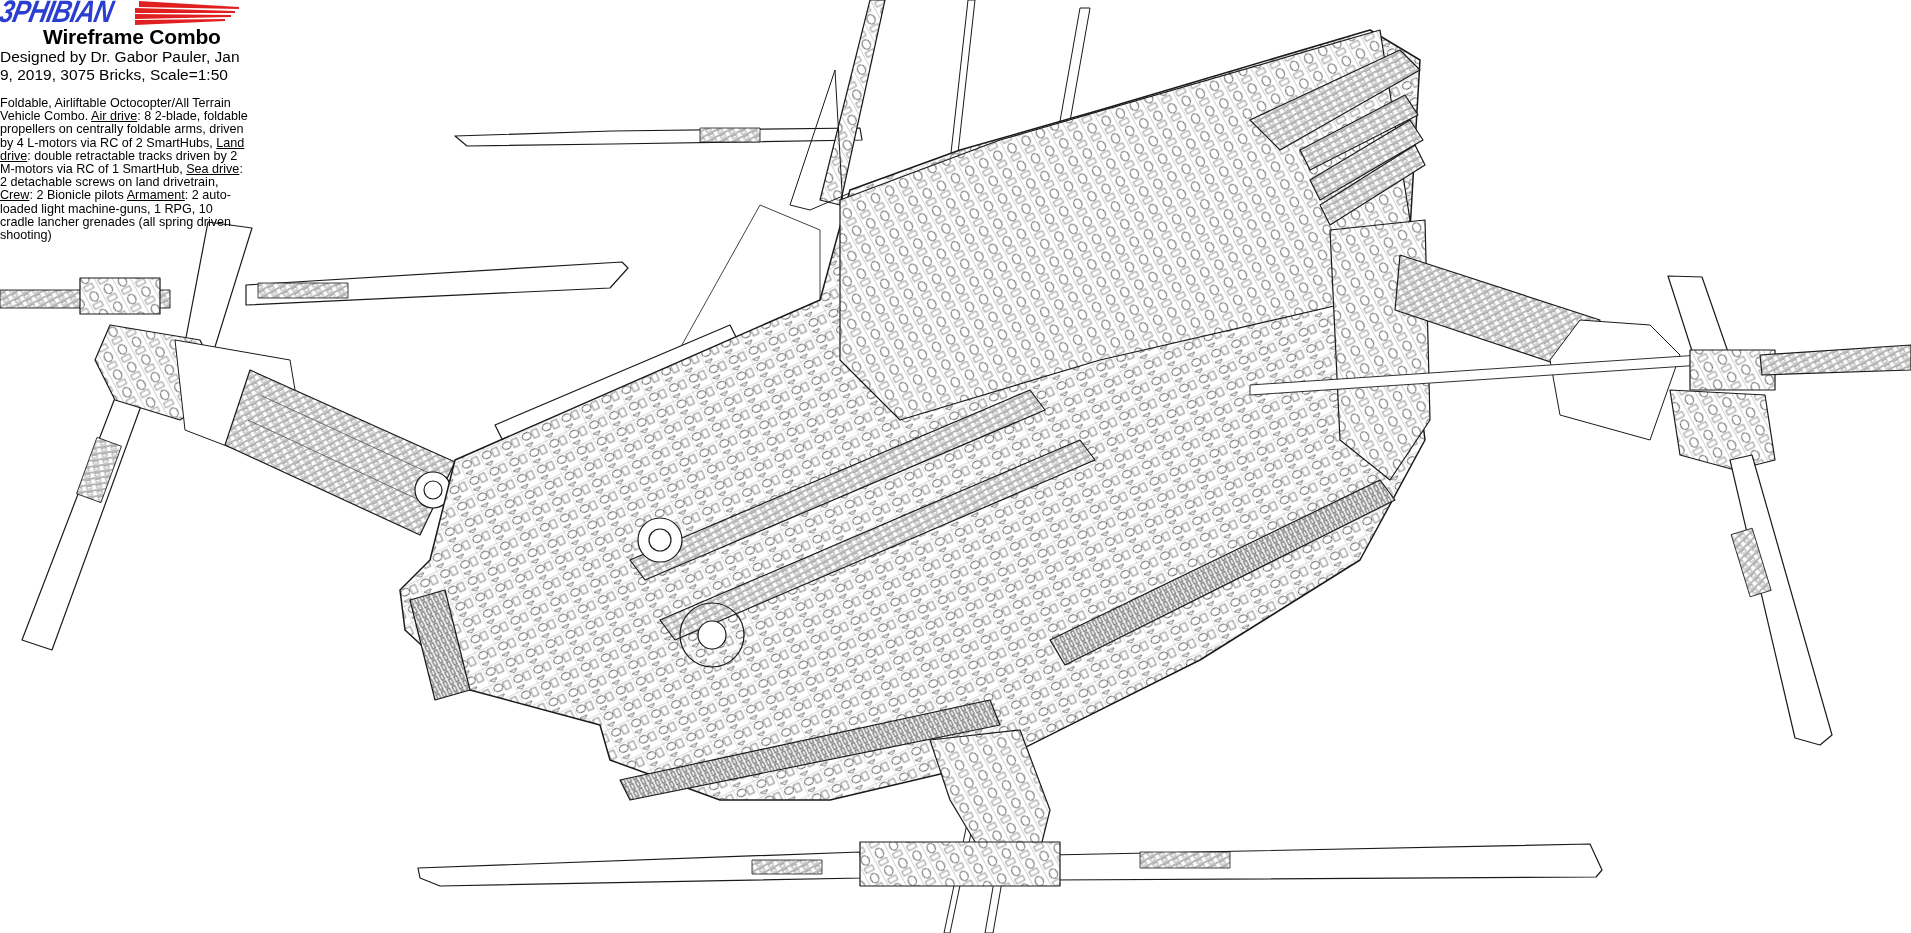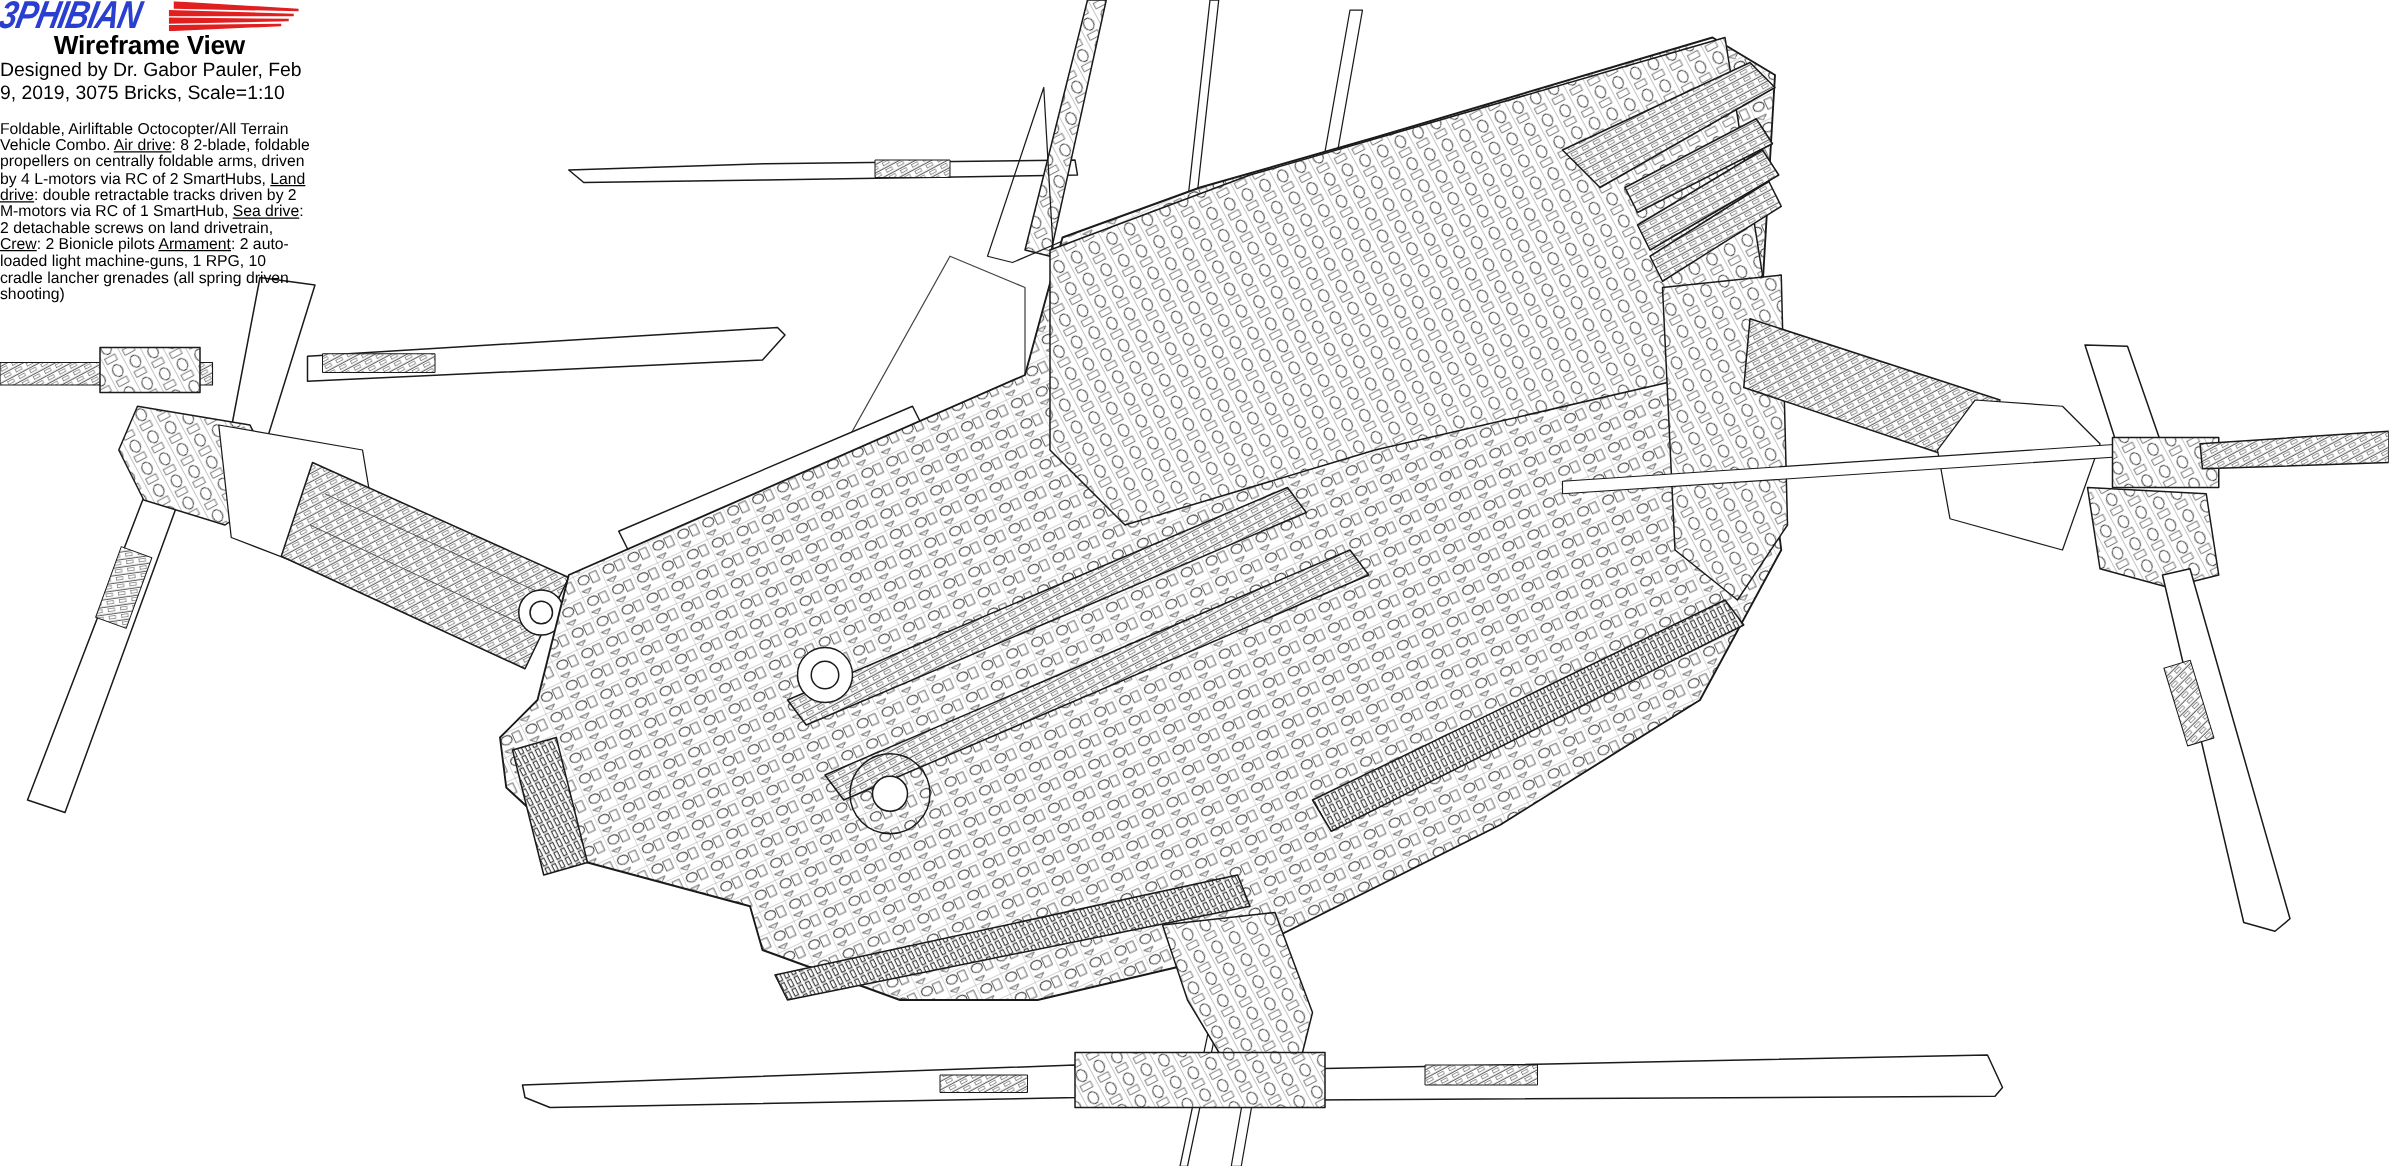--- a/index.html
+++ b/index.html
@@ -160,18 +160,18 @@
 <div class="caption">
   <div class="logo">
     <svg class="logo-stripes" viewBox="0 0 104 24">
       <polygon points="4,0 104,6 104,8 4,6" fill="#e02020"></polygon>
       <polygon points="0,7 100,10 100,12 0,12" fill="#e02020"></polygon>
       <polygon points="0,13 96,14 96,16 0,18" fill="#e02020"></polygon>
       <polygon points="0,19 90,18 90,20 0,24" fill="#e02020"></polygon>
     </svg>
     <span class="logo-text">3PHIBIAN</span>
   </div>
-  <div class="title">Wireframe View</div>
-  <div class="subtitle">Designed by Dr. Gabor Pauler, Feb 9, 2019, 3075 Bricks, Scale=1:10</div>
+  <div class="title">Wireframe Combo</div>
+  <div class="subtitle">Designed by Dr. Gabor Pauler, Jan 9, 2019, 3075 Bricks, Scale=1:50</div>
   <div class="body-text">
     <span>Foldable, Airliftable Octocopter/All Terrain Vehicle Combo. </span><span class="u">Air drive</span><span>: 8 2-blade, foldable propellers on centrally foldable arms, driven by 4 L-motors via RC of 2 SmartHubs, </span><span class="u">Land drive</span><span>: double retractable tracks driven by 2 M-motors via RC of 1 SmartHub, </span><span class="u">Sea drive</span><span>: 2 detachable screws on land drivetrain, </span><span class="u">Crew</span><span>: 2 Bionicle pilots </span><span class="u">Armament</span><span>: 2 auto-loaded light machine-guns, 1 RPG, 10 cradle lancher grenades (all spring driven shooting)</span>
   </div>
 </div>
 
 </body></html>

